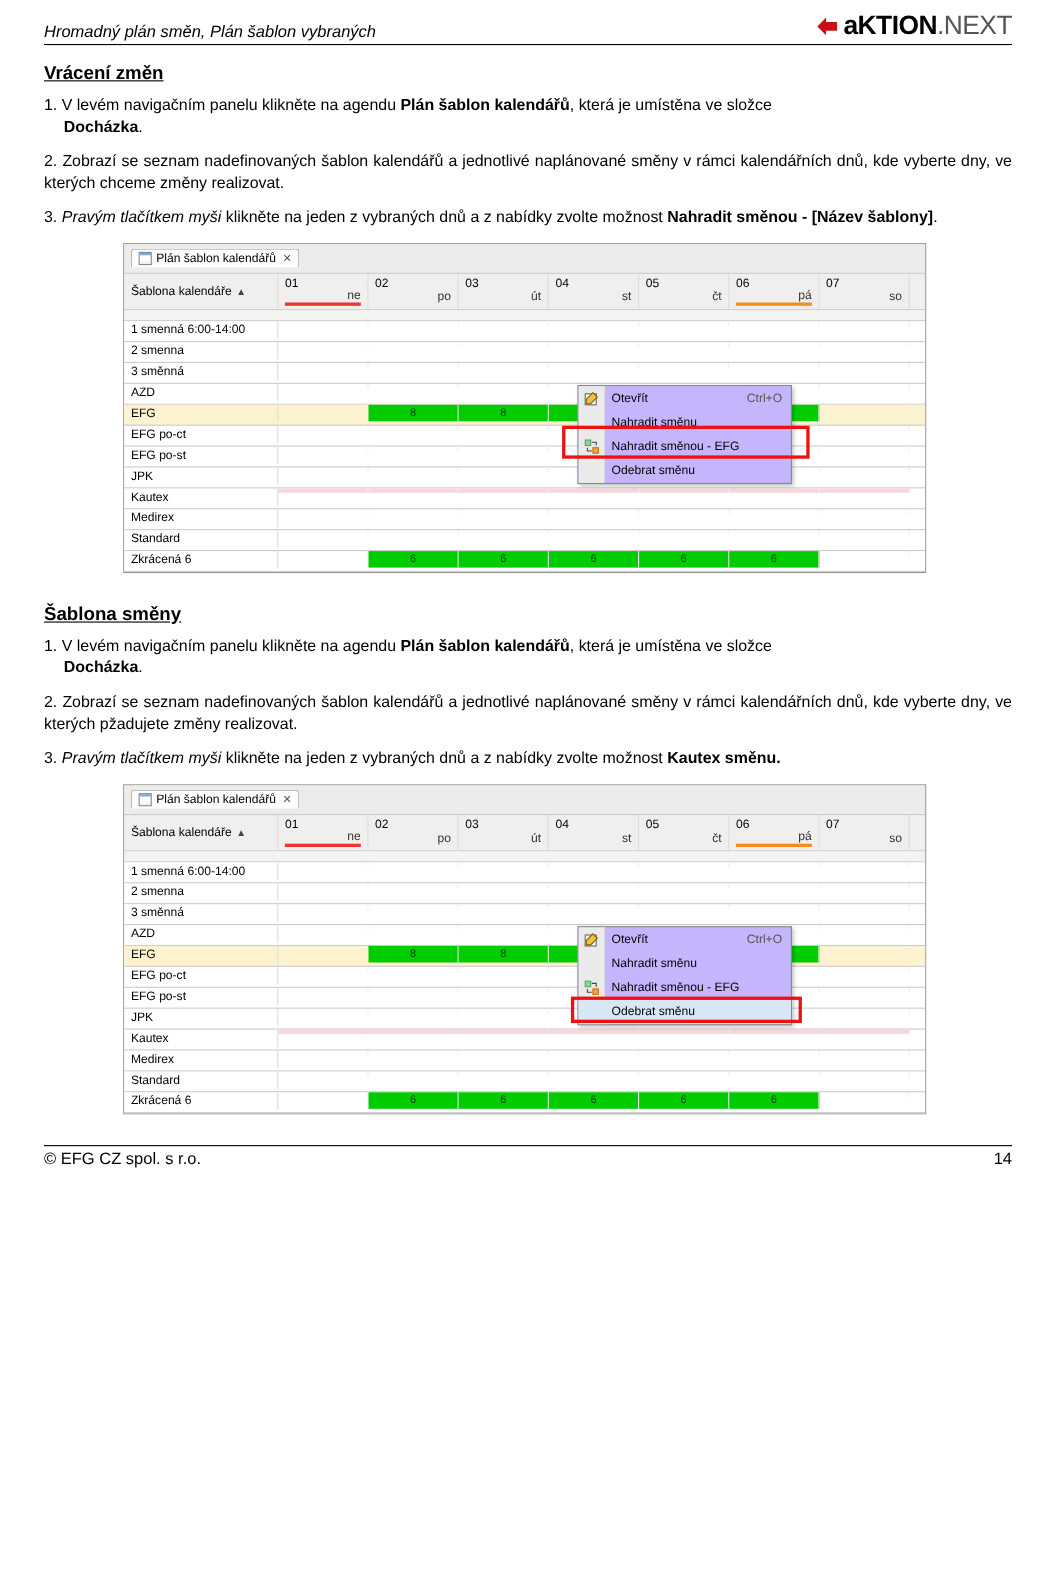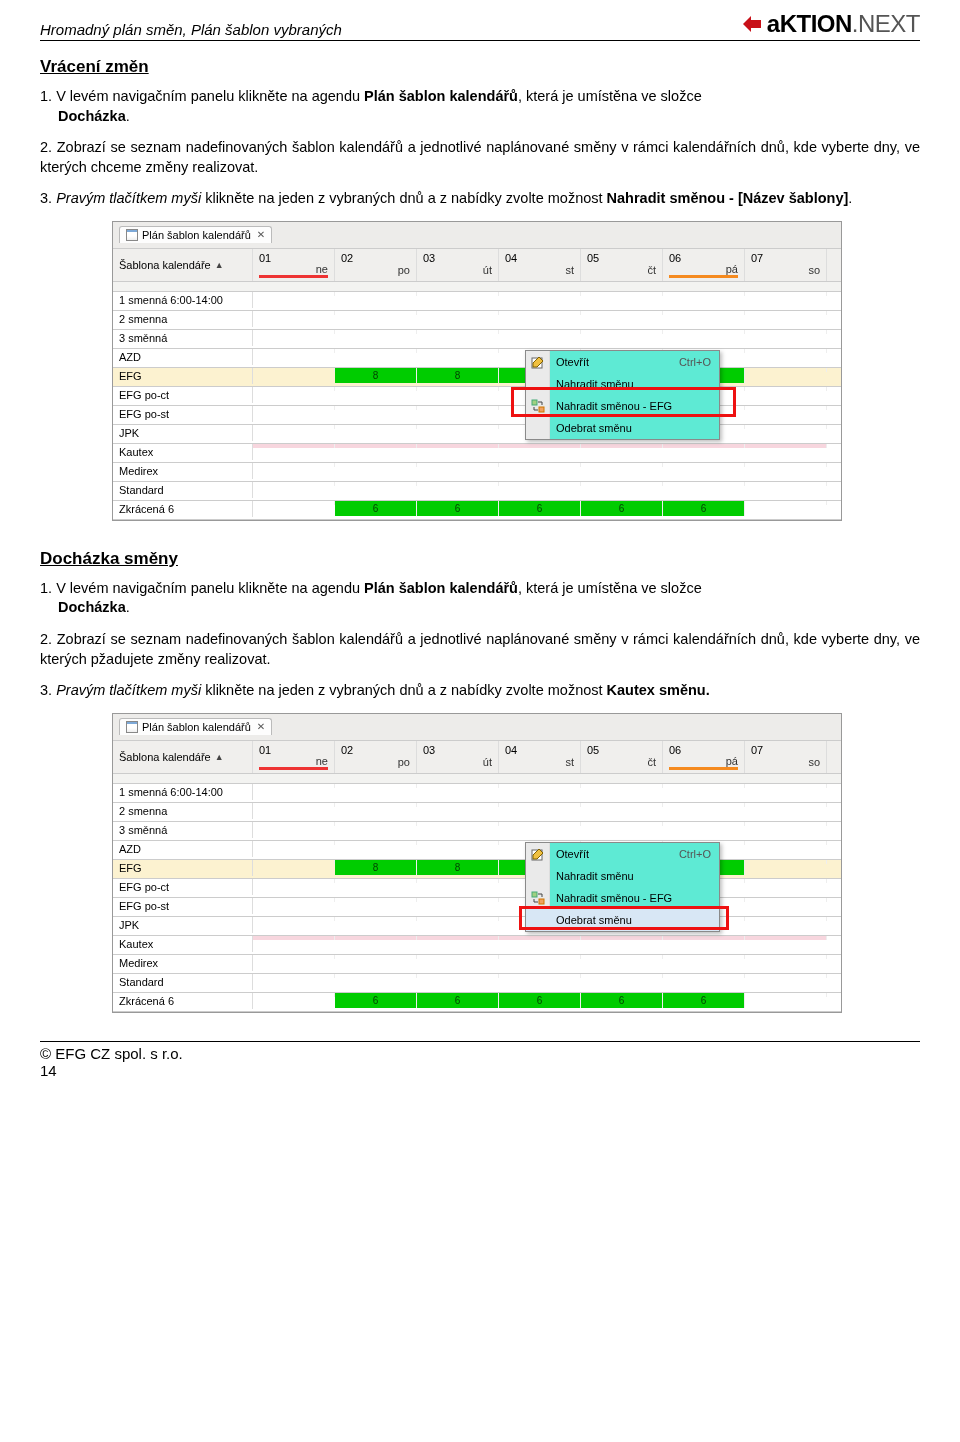--- a/index.html
+++ b/index.html
@@ -100,21 +100,21 @@
     border-right: 1px solid #eee;
     text-align: center;
   }
   .ss-row.green .cell.g { background: #0c0; color: #004400; font-size:10px; }
   .ss-row.pink .cell.p { background: #f7d6de; }
   .ss-row.highlight { background: #fcf2d0; }
   .ss-sep { height: 10px; background: #f3f3f1; border-bottom: 1px solid #ccc; }
 
   .ctx-menu {
     position: absolute;
-    background: #5eead4;
+    background: #c4b5fd;
     border: 1px solid #8a8a8a;
     box-shadow: 2px 2px 4px rgba(0,0,0,0.25);
     font-size: 11px;
     width: 195px;
     z-index: 10;
   }
   .ctx-iconcol {
     position: absolute; left: 0; top: 0; bottom: 0; width: 24px;
     background: #eaeaea; border-right: 1px solid #ddd;
   }
@@ -134,21 +134,20 @@
     z-index: 20;
   }
 
   .footer {
     display: flex;
     justify-content: space-between;
     border-top: 1px solid #000;
     margin-top: 24px;
     padding-top: 3px;
     font-size: 15px;
-    flex-direction: column;
   }
 </style>
 </head>
 <body>
 
 <div class="header">
   <span class="header-title">Hromadný plán směn, Plán šablon vybraných</span>
   <span class="logo">
     <svg width="22" height="22" viewBox="0 0 22 22">
       <polygon points="2,11 10,3 10,7 20,7 20,15 10,15 10,19" fill="#c81018"></polygon>
@@ -368,21 +367,21 @@
       </span>
       <span>Nahradit směnou - EFG</span>
     </div>
     <div class="ctx-item">
       <span>Odebrat směnu</span>
     </div>
   </div>
   <div class="redbox" style="top:165px; left:398px; width:225px; height:30px;"></div>
 </div>
 
-<div class="h2">Docházka směny</div>
+<div class="h2">Šablona směny</div>
 
 <div class="para">
   <span class="num">1.</span>
   <span>V levém navigačním panelu klikněte na agendu </span><span class="bold">Plán šablon kalendářů</span><span>, která je umístěna ve složce </span><br>
   <span class="indent"><span class="bold">Docházka</span><span>.</span></span>
 </div>
 <div class="para">
   <span class="num">2.</span><span> Zobrazí se seznam nadefinovaných šablon kalendářů a jednotlivé naplánované směny v rámci kalendářních dnů, kde vyberte dny, ve kterých pžadujete změny realizovat.</span>
 </div>
 <div class="para">

